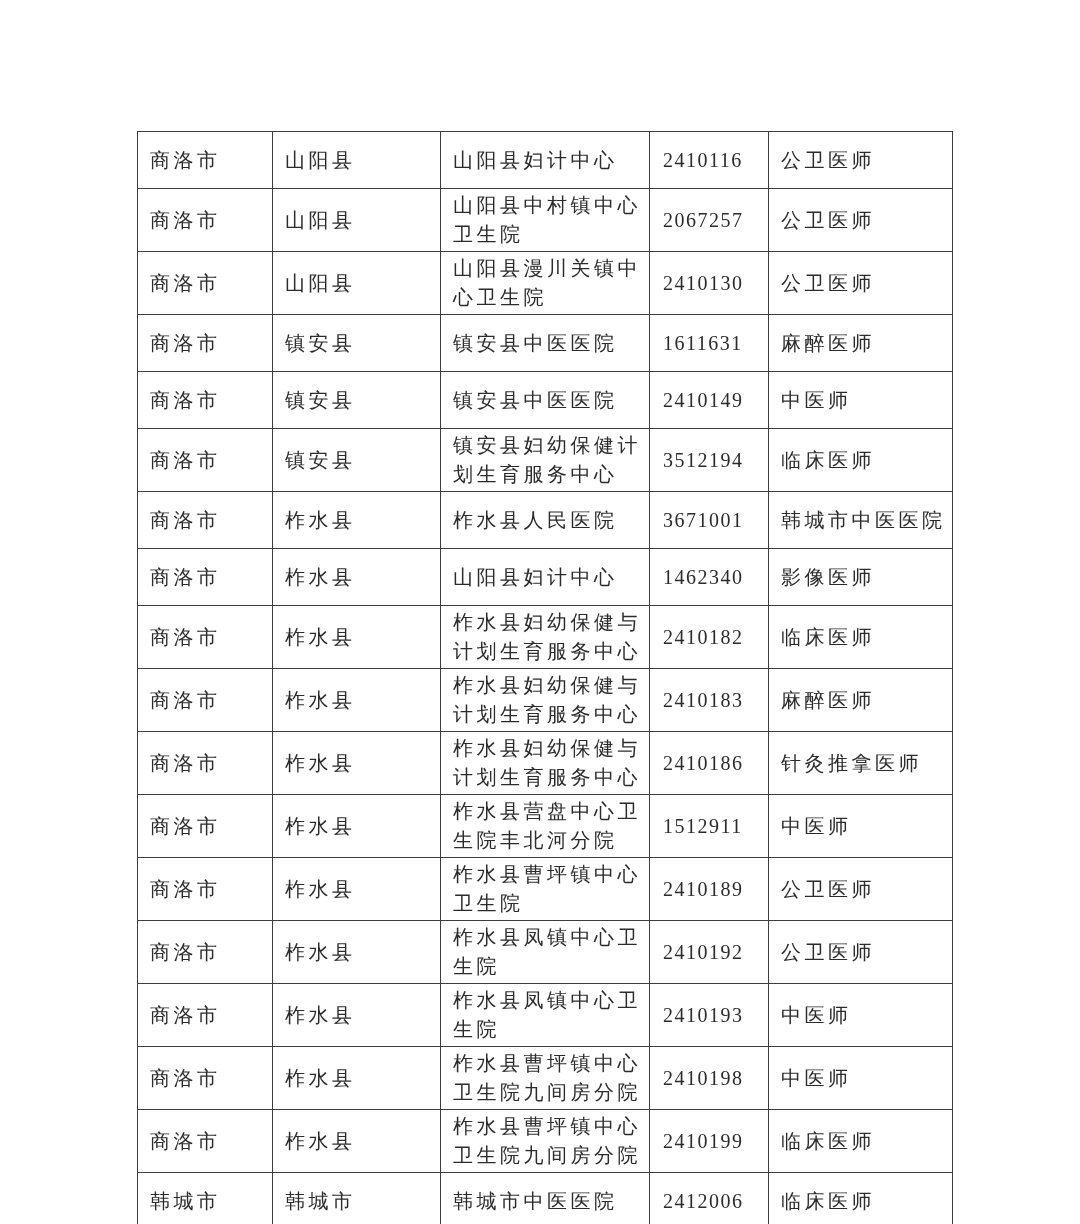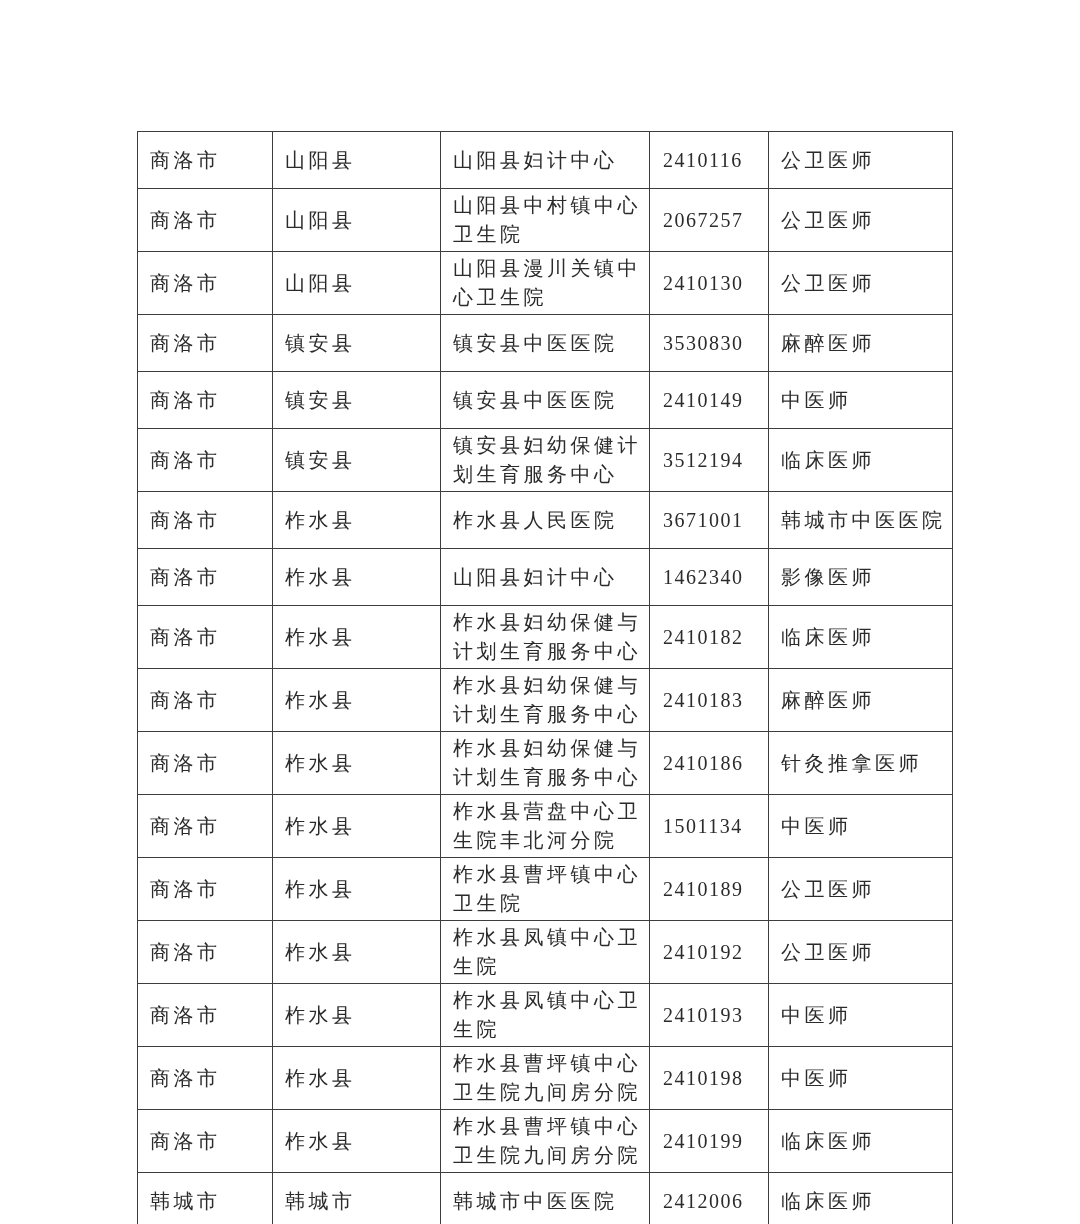--- a/index.html
+++ b/index.html
@@ -84,21 +84,21 @@
           <td class="col-city">商洛市</td>
           <td class="col-county">山阳县</td>
           <td class="col-institution">山阳县漫川关镇中心卫生院</td>
           <td class="col-code">2410130</td>
           <td class="col-position">公卫医师</td>
         </tr>
         <tr>
           <td class="col-city">商洛市</td>
           <td class="col-county">镇安县</td>
           <td class="col-institution">镇安县中医医院</td>
-          <td class="col-code">3530830</td>
+          <td class="col-code">1611631</td>
           <td class="col-position">麻醉医师</td>
         </tr>
         <tr>
           <td class="col-city">商洛市</td>
           <td class="col-county">镇安县</td>
           <td class="col-institution">镇安县中医医院</td>
           <td class="col-code">2410149</td>
           <td class="col-position">中医师</td>
         </tr>
         <tr>
@@ -140,21 +140,21 @@
           <td class="col-city">商洛市</td>
           <td class="col-county">柞水县</td>
           <td class="col-institution">柞水县妇幼保健与计划生育服务中心</td>
           <td class="col-code">2410186</td>
           <td class="col-position">针灸推拿医师</td>
         </tr>
         <tr>
           <td class="col-city">商洛市</td>
           <td class="col-county">柞水县</td>
           <td class="col-institution">柞水县营盘中心卫生院丰北河分院</td>
-          <td class="col-code">1501134</td>
+          <td class="col-code">1512911</td>
           <td class="col-position">中医师</td>
         </tr>
         <tr>
           <td class="col-city">商洛市</td>
           <td class="col-county">柞水县</td>
           <td class="col-institution">柞水县曹坪镇中心卫生院</td>
           <td class="col-code">2410189</td>
           <td class="col-position">公卫医师</td>
         </tr>
         <tr>

